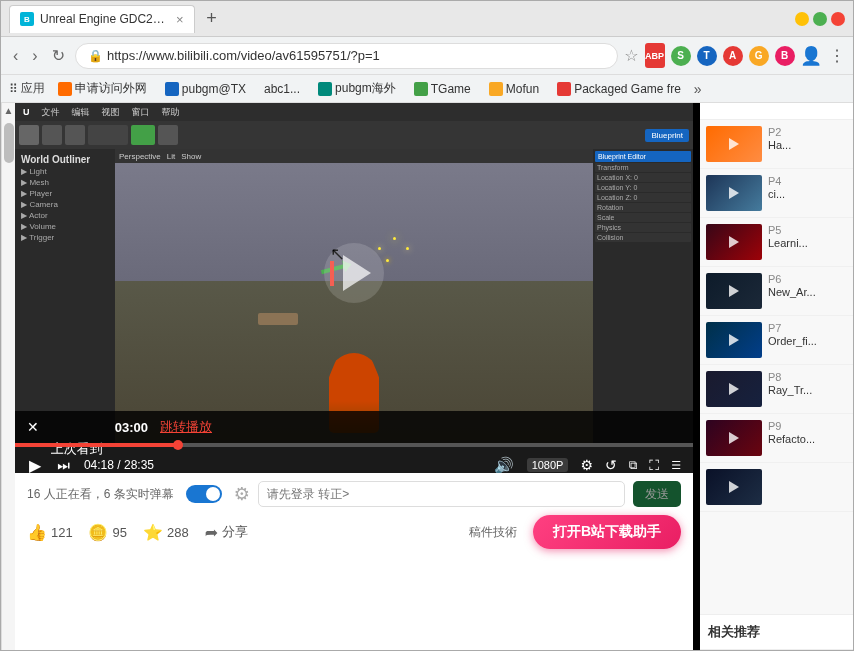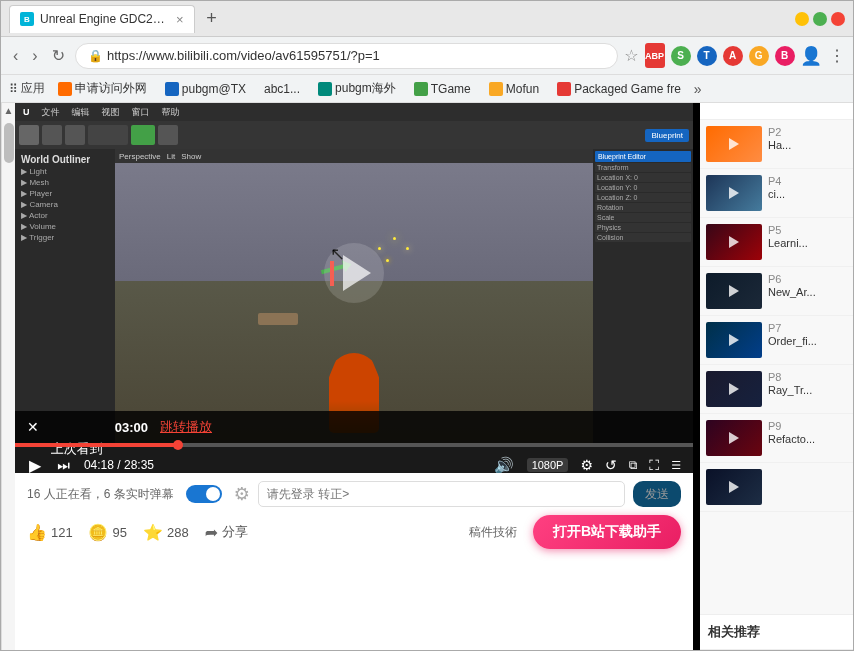--- a/index.html
+++ b/index.html
@@ -117,21 +117,21 @@
     .quality-badge { color: #fff; font-size: 11px; background: rgba(255,255,255,0.15); padding: 1px 5px; border-radius: 3px; cursor: pointer; }
     .ctrl-icon { color: #fff; font-size: 14px; cursor: pointer; }
 
     
     .below-video { padding: 8px 12px; background: #fff; }
     .live-bar { display: flex; align-items: center; gap: 8px; margin-bottom: 8px; }
     .live-count { font-size: 12px; color: #666; }
     .live-toggle { width: 36px; height: 18px; background: #1976d2; border-radius: 9px; position: relative; cursor: pointer; margin: 0 4px; }
     .live-toggle::after { content: ''; position: absolute; right: 2px; top: 2px; width: 14px; height: 14px; background: #fff; border-radius: 50%; }
     .comment-input { flex: 1; border: 1px solid #ddd; border-radius: 5px; padding: 4px 8px; font-size: 12px; color: #999; height: 26px; }
-    .send-btn { background: #0c4a6e; border: none; border-radius: 10px; padding: 4px 12px; font-size: 12px; color: #999; cursor: pointer; height: 26px; }
+    .send-btn { background: #14532d; border: none; border-radius: 5px; padding: 4px 12px; font-size: 12px; color: #999; cursor: pointer; height: 26px; }
     .actions-bar { display: flex; align-items: center; gap: 16px; }
     .action-item { display: flex; align-items: center; gap: 4px; cursor: pointer; color: #555; font-size: 13px; }
     .action-icon { font-size: 16px; color: #666; }
     .action-count { color: #555; }
     .article-btn { margin-left: auto; color: #666; font-size: 12px; cursor: pointer; }
     .download-btn { background: linear-gradient(135deg, #ff4081, #e91e63); color: #fff; border: none; border-radius: 20px; padding: 8px 20px; font-size: 14px; cursor: pointer; font-weight: bold; box-shadow: 0 2px 8px rgba(233,30,99,0.5); }
 
     
     .right-sidebar { width: 160px; background: #f8f8f8; border-left: 7px solid #000000; display: flex; flex-direction: column; flex-shrink: 0; overflow: hidden; }
     .sidebar-header { background: #fff; padding: 8px; font-size: 13px; color: #333; font-weight: bold; border-bottom: 1px solid #eee; }

